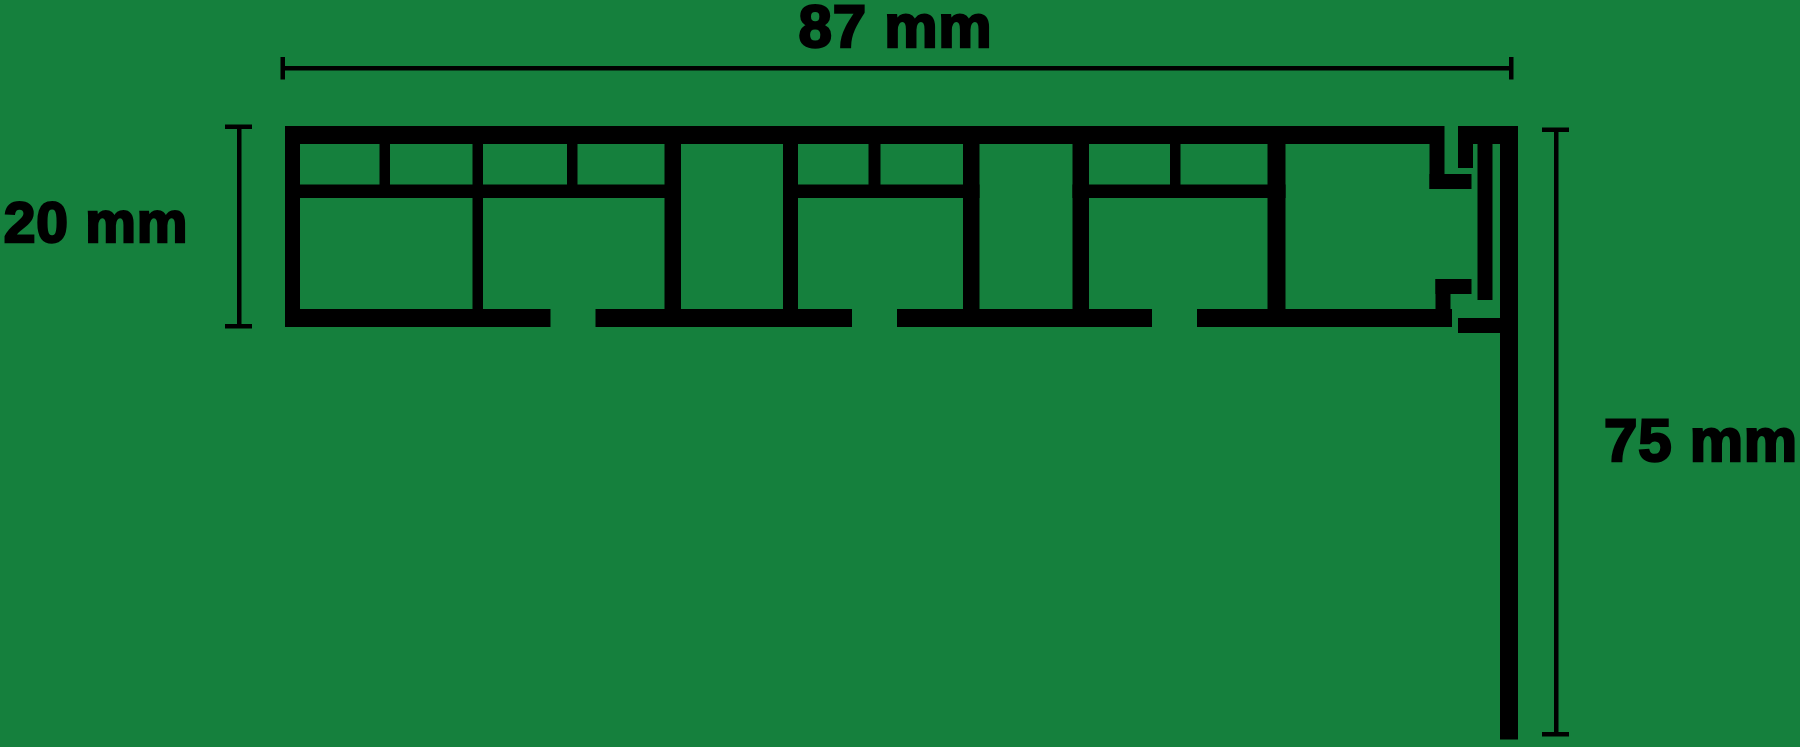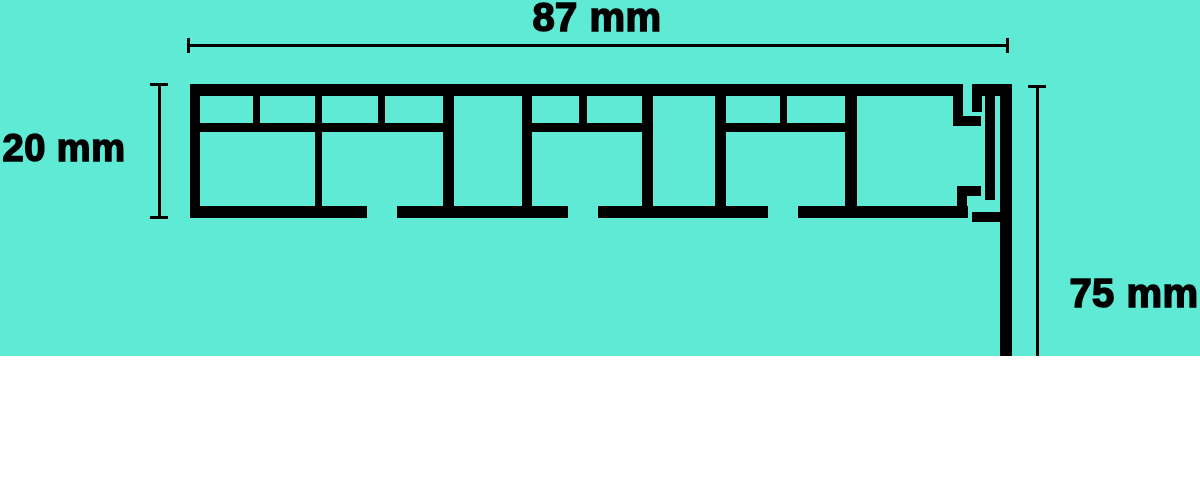--- a/index.html
+++ b/index.html
@@ -3,22 +3,22 @@
 <meta charset="utf-8">
 <style>
   html, body {
     margin: 0;
     padding: 0;
     background: #ffffff;
   }
   .stage {
     position: relative;
     width: 1200px;
-    height: 356px;
-    background: #5eead4;
+    height: 498px;
+    background: #15803d;
     overflow: hidden;
   }
   svg { display: block; }
   .ink rect { fill: #000000; }
   .dim-label {
     font-family: "Liberation Sans", "DejaVu Sans", sans-serif;
     font-weight: 700;
     fill: #000000;
     stroke: #000000;
     stroke-width: 1.6;

